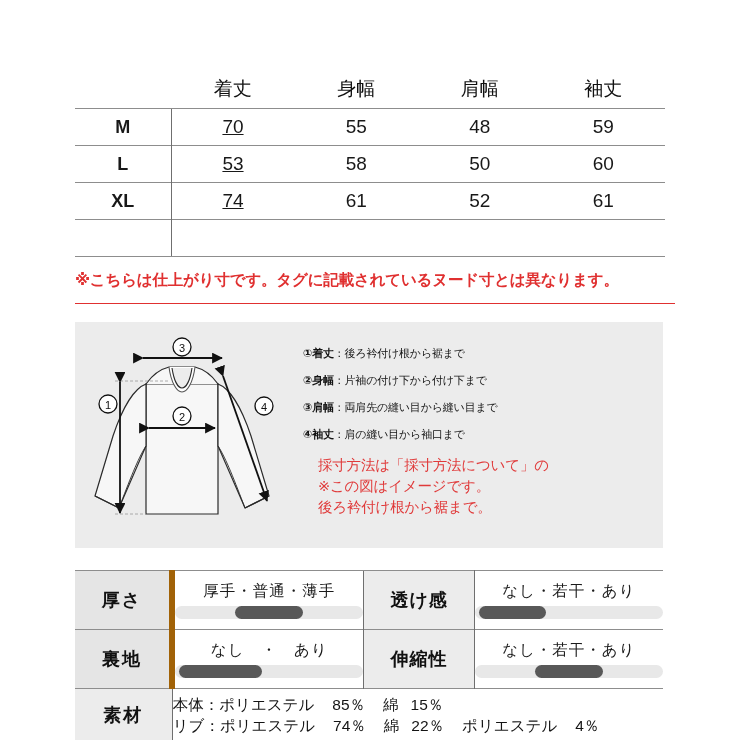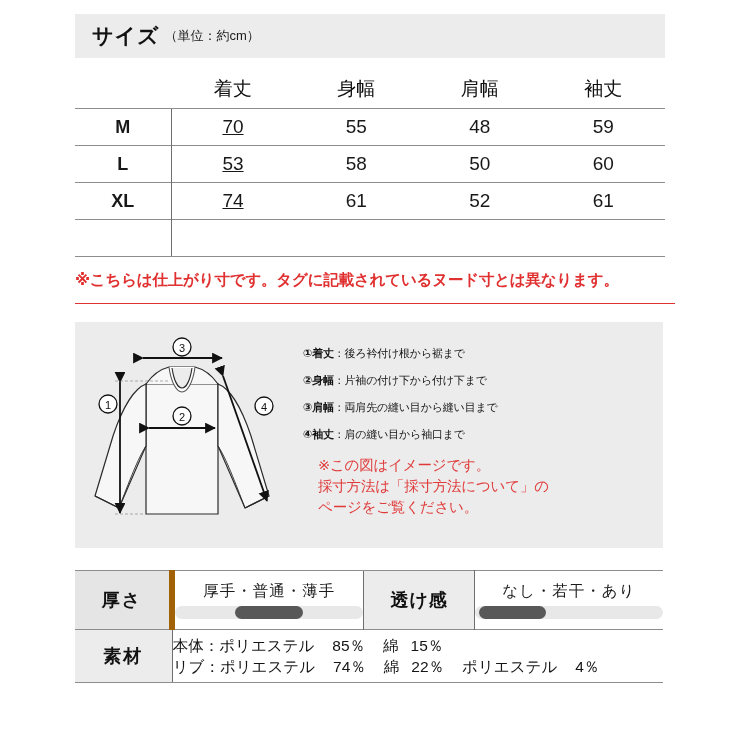--- a/index.html
+++ b/index.html
@@ -244,24 +244,20 @@
     vertical-align: middle;
     border-right: 1px solid #6f6f6f;
     height: 52px;
   }
 </style>
 </head>
 <body>
 
 <div class="page">
 
-  <div class="size-header">
-    <span class="size-header-title">サイズ</span>
-    <span class="size-header-unit">（単位：約cm）</span>
-  </div>
 
   <table class="size-table">
     <tbody>
         <tr class="headrow">
       <td class="col-size"></td>
       <td>着丈</td>
       <td>身幅</td>
       <td>肩幅</td>
       <td>袖丈</td>
     </tr>
@@ -366,23 +362,23 @@
         <span class="num">②</span><span class="term">身幅</span><span>：</span><span>片袖の付け下から付け下まで</span>
       </div>
       <div class="legend-row">
         <span class="num">③</span><span class="term">肩幅</span><span>：</span><span>両肩先の縫い目から縫い目まで</span>
       </div>
       <div class="legend-row">
         <span class="num">④</span><span class="term">袖丈</span><span>：</span><span>肩の縫い目から袖口まで</span>
       </div>
 
       <div class="legend-note">
+        <span class="indent">採寸方法は「採寸方法について」の</span>
         <span class="indent">※この図はイメージです。</span>
-        <span class="indent">採寸方法は「採寸方法について」の</span>
-        <span class="indent">ページをご覧ください。</span>
+        <span class="indent">後ろ衿付け根から裾まで。</span>
       </div>
     </div>
   </div>
 
   <table class="attr-table">
     <tbody>
         <tr>
       <td class="attr-label">厚さ</td>
       <td class="attr-value">
         <div class="scale-options">厚手・普通・薄手</div>
@@ -392,20 +388,36 @@
       </td>
       <td class="attr-label-2">透け感</td>
       <td class="attr-value">
         <div class="scale-options">なし・若干・あり</div>
         <div class="scale-track">
           <div class="scale-knob pos-left"></div>
         </div>
       </td>
     </tr>
     <tr>
+      <td class="attr-label">裏地</td>
+      <td class="attr-value">
+        <div class="scale-options">なし　・　あり</div>
+        <div class="scale-track">
+          <div class="scale-knob wide pos-left"></div>
+        </div>
+      </td>
+      <td class="attr-label-2">伸縮性</td>
+      <td class="attr-value">
+        <div class="scale-options">なし・若干・あり</div>
+        <div class="scale-track">
+          <div class="scale-knob pos-center"></div>
+        </div>
+      </td>
+    </tr>
+    <tr>
       <td class="material-label">素材</td>
       <td class="material-cell" colspan="3">
         <div>
           <span>本体：ポリエステル</span><span class="gap"></span><span>85％</span><span class="gap"></span><span>綿</span><span class="gap-s"></span><span>15％</span>
         </div>
         <div>
           <span>リブ：ポリエステル</span><span class="gap"></span><span>74％</span><span class="gap"></span><span>綿</span><span class="gap-s"></span><span>22％</span><span class="gap"></span><span>ポリエステル</span><span class="gap"></span><span>4％</span>
         </div>
       </td>
     </tr>

